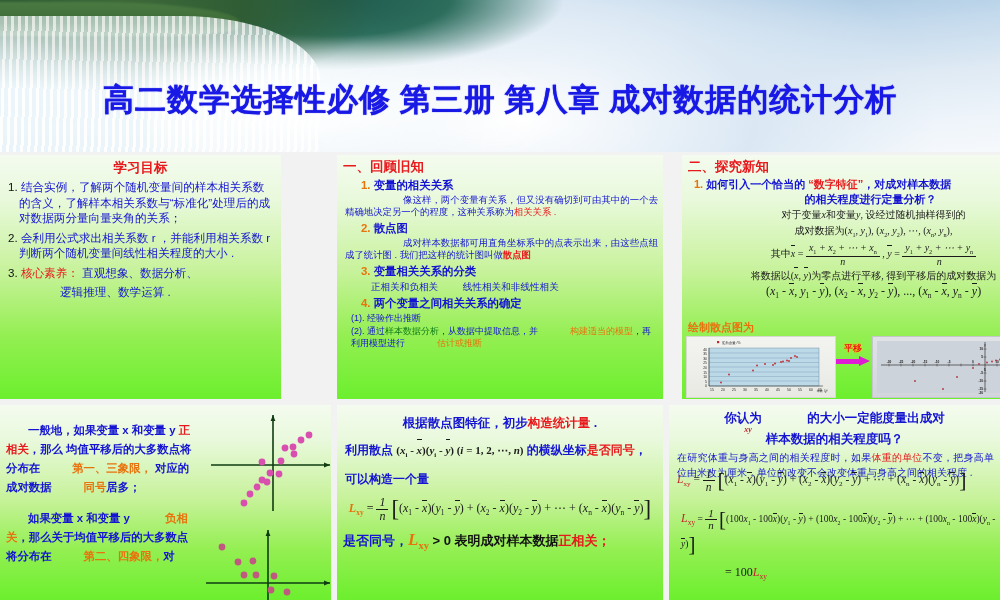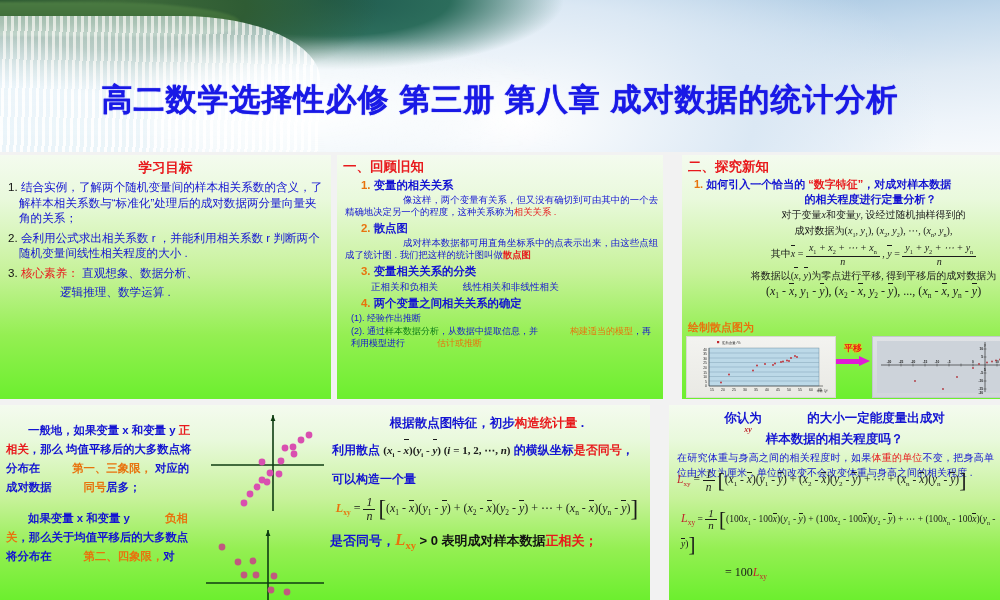--- a/index.html
+++ b/index.html
@@ -4,21 +4,21 @@
 <style>
   html,body{margin:0;padding:0;}
   body{
     width:1000px;height:600px;overflow:hidden;
     background:#ffffff;
     font-family:"Liberation Sans","DejaVu Sans",sans-serif;
   }
   .slide{position:relative;width:1000px;height:600px;overflow:hidden;background:#f2f2f2;}
 
   
-  .banner{position:absolute;left:0;top:0;width:1000px;height:152px;overflow:hidden;}
+  .banner{position:absolute;left:0;top:0;width:1000px;height:152px;overflow:hidden;font-family:Liberation Serif, serif;}
   .banner .photo{position:absolute;inset:0;
      background:
        radial-gradient(ellipse 360px 120px at 120px 8px, #3f6b3a 0%, #2f5c34 35%, rgba(120,150,140,0) 72%),
        radial-gradient(ellipse 300px 90px at 330px 0px, #1f5a4e 0%, #2c6d5c 40%, rgba(130,170,165,0) 78%),
        radial-gradient(ellipse 420px 200px at 180px 110px, #ffffff 0%, #e8f2f8 38%, rgba(220,235,245,0) 75%),
        radial-gradient(ellipse 520px 260px at 520px 120px, #ffffff 0%, #dbe8f4 45%, rgba(215,230,245,0) 80%),
        linear-gradient(175deg,#7fa7cd 0%,#9dc0dd 18%,#c3d9ec 42%,#dfeaf4 64%,#eef4fa 85%,#f6f9fc 100%);
   }
   .banner .falls{position:absolute;left:-10px;top:16px;width:330px;height:150px;
      background:
@@ -32,25 +32,25 @@
      background:radial-gradient(ellipse at 40% 60%, rgba(255,255,255,.95) 0%, rgba(255,255,255,.5) 45%, rgba(255,255,255,0) 75%);
      filter:blur(4px);}
   .banner-title{position:absolute;left:0;top:78px;width:1000px;
      color:#1919e6;font-weight:bold;font-size:31px;line-height:44px;
      text-align:center;letter-spacing:1px;white-space:normal;
      text-shadow:0 0 1px #1919e6;}
 
   
   .panel{position:absolute;overflow:hidden;
      background:linear-gradient(180deg,#f4fbef 0%,#e9f9dc 18%,#c7f29a 48%,#94ef52 74%,#6cef2e 100%);}
-  .p1{left:0;top:155px;width:331px;height:244px;}
+  .p1{left:0;top:155px;width:281px;height:244px;}
   .p2{left:337px;top:155px;width:326px;height:244px;}
   .p3{left:682px;top:155px;width:383px;height:244px;}
   .p4{left:0;top:405px;width:331px;height:195px;}
-  .p5{left:324px;top:405px;width:326px;height:195px;}
+  .p5{left:337px;top:405px;width:326px;height:195px;}
   .p6{left:669px;top:405px;width:331px;height:195px;}
 
   .ttl{font-weight:bold;color:#e8191c;text-align:center;font-size:13.5px;margin:4px 0 2px 0;}
   .ttl-l{font-weight:bold;color:#e8191c;font-size:13.5px;margin:3px 0 1px 6px;}
   .red{color:#e8191c;}
   .orange{color:#e8730d;padding-left:32px;}
   .dgreen{color:#0d7a18;}
   .black{color:#111;}
   .p1 .li{color:#1414d2;font-size:11.6px;line-height:15.5px;font-weight:normal;
       margin:2px 7px 4px 8px;text-indent:-11px;padding-left:11px;}

